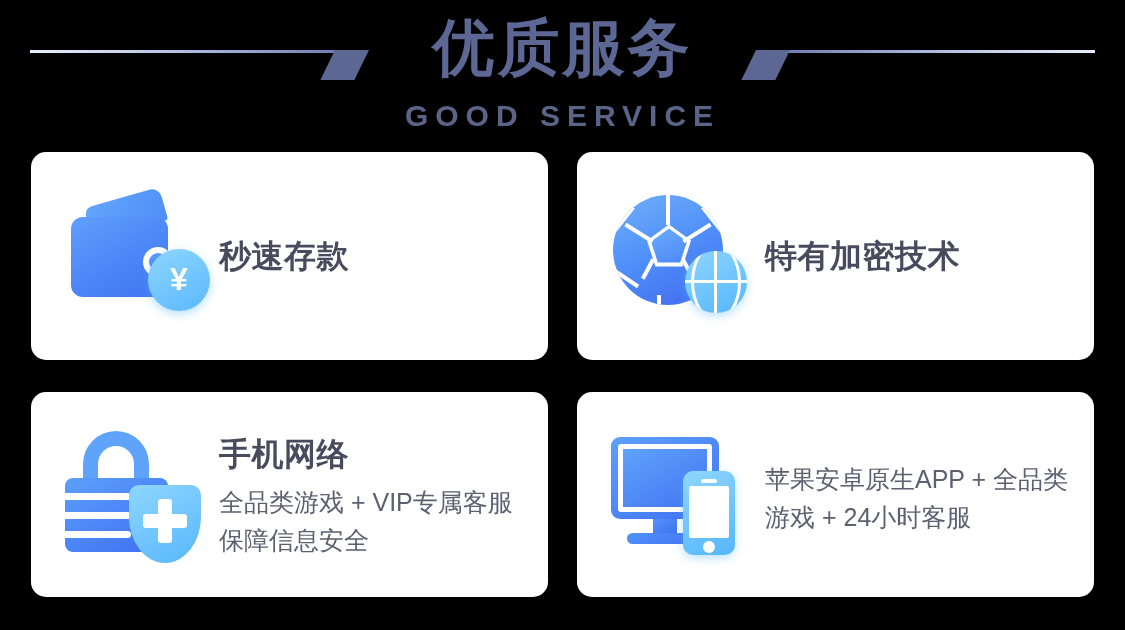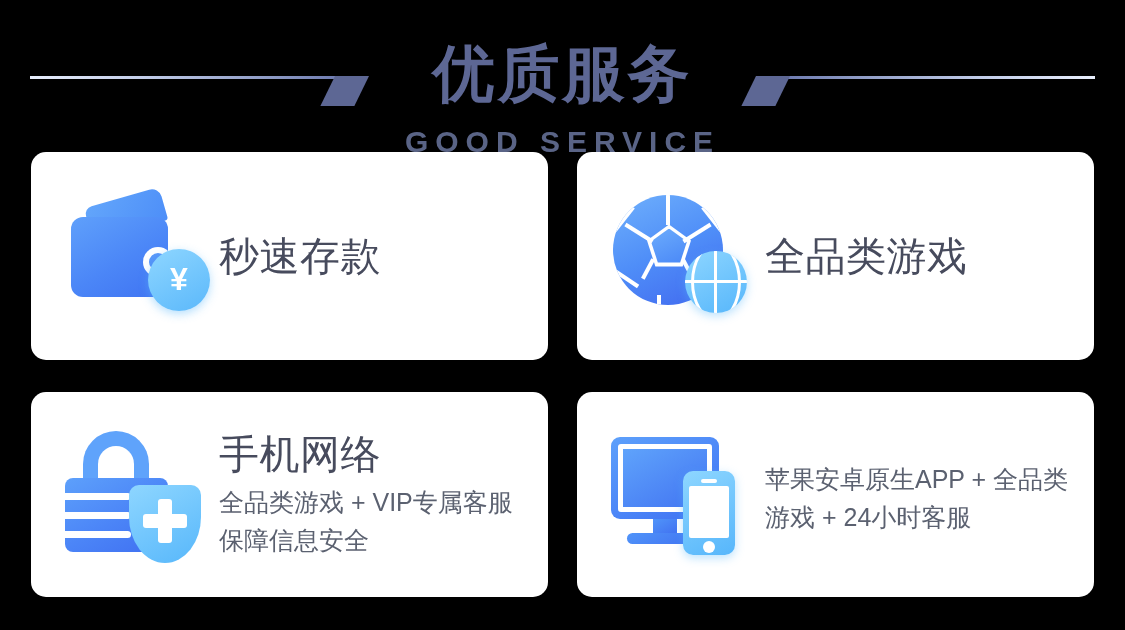--- a/index.html
+++ b/index.html
@@ -19,21 +19,20 @@
     background: #000000;
   }
 
   
   .header {
     position: absolute;
     left: 0;
     top: 0;
     width: 1125px;
     height: 140px;
-    margin-top: 26px;
   }
 
   .header-title-wrap {
     position: absolute;
     left: 0;
     top: 8px;
     width: 1125px;
     text-align: center;
   }
 
@@ -124,22 +123,22 @@
     flex: 0 0 150px;
   }
 
   .card-text {
     flex: 1 1 auto;
     padding-left: 8px;
     padding-right: 14px;
   }
 
   .card-title {
-    font-size: 40px;
-    font-weight: 400;
+    font-size: 32px;
+    font-weight: 700;
     color: #474b5d;
     line-height: 46px;
     letter-spacing: 0.5px;
     white-space: nowrap;
   }
 
   .card-desc {
     font-size: 25px;
     font-weight: 400;
     color: #5b6170;
@@ -446,21 +445,21 @@
           <div class="seam" style="left:82px;top:80px;width:34px;height:4px;transform:rotate(-34deg);"></div>
           <div class="seam" style="left:44px;top:100px;width:4px;height:20px;"></div>
         </div>
         <div class="basketball">
           <div class="bb-line-v"></div>
           <div class="bb-line-h"></div>
           <div class="bb-arc-l"></div>
         </div>
       </div>
       <div class="card-text">
-        <div class="card-title">全品类游戏</div>
+        <div class="card-title">特有加密技术</div>
       </div>
     </div>
 
     <div class="card">
       <div class="card-icon">
         <div class="lock-shackle"></div>
         <div class="lock-body"></div>
         <div class="lock-slot s1"></div>
         <div class="lock-slot s2"></div>
         <div class="lock-slot s3"></div>

